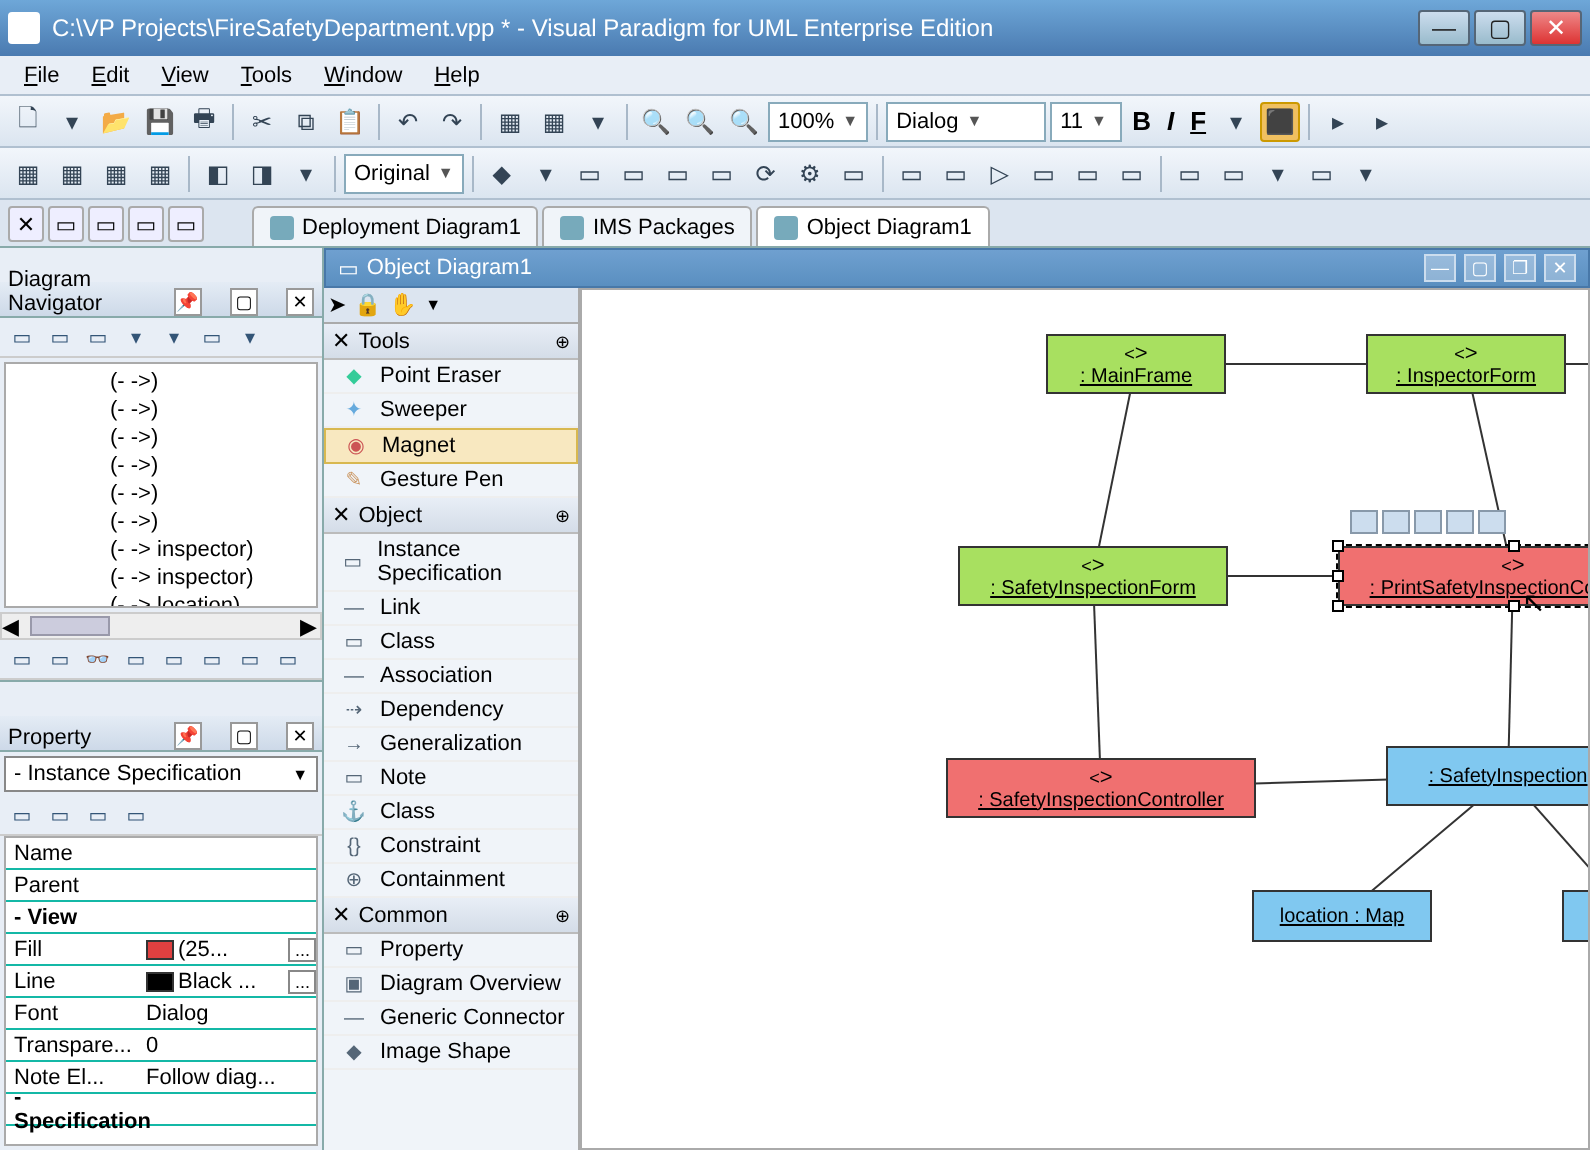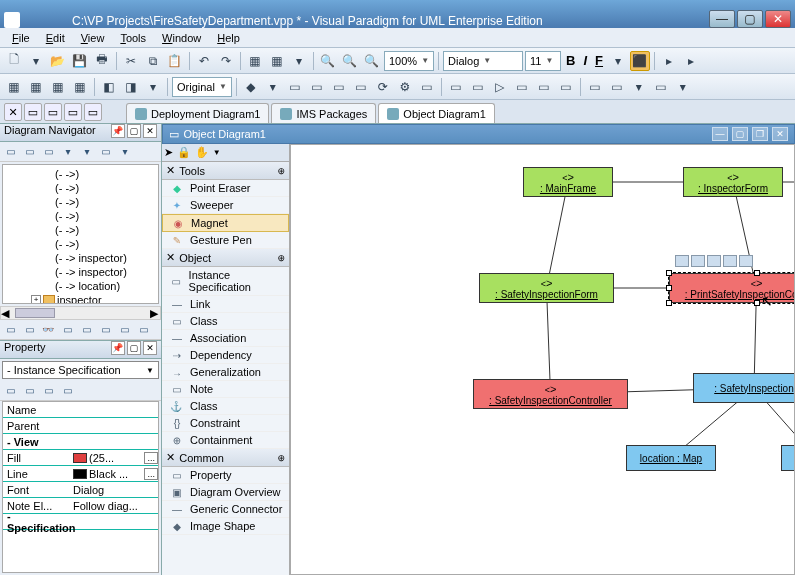--- a/index.html
+++ b/index.html
@@ -1,19 +1,19 @@
 <!DOCTYPE html>
 <html><head>
 <meta charset="utf-8">
 <style>
 * { margin: 0; padding: 0; box-sizing: border-box; font-family: Tahoma, Arial, sans-serif; font-size: 11px; }
 body { background: #dce5f0; width: 795px; height: 575px; overflow: hidden; }
 
 
-.title-bar { height: 28px; background: linear-gradient(#6ea7d8, #4a7ab0); display: flex; align-items: flex-end; padding: 0 4px; color: #fff; gap: 46px; }
+.title-bar { height: 28px; background: linear-gradient(#6ea7d8, #4a7ab0); display: flex; align-items: center; padding: 0 4px; color: #fff; }
 .title-bar .icon { width: 16px; height: 16px; background: #fff; border-radius: 2px; margin-right: 6px; }
 .title-bar .title { flex: 1; font-size: 12px; }
 .win-btns { display: flex; gap: 2px; }
 .win-btn { width: 26px; height: 18px; background: linear-gradient(#cde,#9bc); border: 1px solid #567; border-radius: 2px; display: flex; align-items: center; justify-content: center; font-size: 12px; color: #222; }
 .win-btn.close { background: linear-gradient(#e88,#d33); color: #fff; }
 
 
 .menu-bar { height: 20px; background: #e8eef6; display: flex; align-items: center; padding: 0 6px; gap: 4px; border-bottom: 1px solid #b0c0d0; }
 .menu-item { padding: 2px 6px; cursor: default; }
 .menu-item u { text-decoration: underline; }
@@ -32,21 +32,21 @@
 .doc-tab.active { background: #fff; font-weight: normal; }
 .doc-tab .ticon { width: 12px; height: 12px; background: #7ab; border-radius: 2px; }
 .tab-tool { width: 18px; height: 18px; border: 1px solid #aaa; background: #eef; border-radius: 2px; display: flex; align-items: center; justify-content: center; margin-bottom: 2px; }
 
 
 .main { display: flex; height: calc(100% - 28px - 20px - 26px - 26px - 24px); }
 .left-col { width: 162px; display: flex; flex-direction: column; border-right: 1px solid #8aa; background: #e8eef6; }
 .right-col { flex: 1; display: flex; flex-direction: column; background: #dce5f0; }
 
 
-.panel-hdr { height: 18px; background: linear-gradient(#e4ecf5,#cdd9e8); border-bottom: 1px solid #8aa; display: flex; align-items: flex-start; padding: 0 4px; font-size: 11px; gap: 2px; }
+.panel-hdr { height: 18px; background: linear-gradient(#e4ecf5,#cdd9e8); border-bottom: 1px solid #8aa; display: flex; align-items: flex-end; padding: 0 4px; font-size: 11px; gap: 14px; margin-top: 17px; }
 .panel-hdr .title { flex: 1; }
 .panel-hdr .hbtn { width: 14px; height: 14px; border: 1px solid #999; background: #fff; font-size: 9px; display: flex; align-items: center; justify-content: center; }
 .panel-toolbar { height: 20px; background: #e8eef6; border-bottom: 1px solid #ccc; display: flex; align-items: center; padding: 0 2px; gap: 1px; }
 .panel-toolbar .pb { width: 18px; height: 16px; display: flex; align-items: center; justify-content: center; font-size: 10px; color: #357; }
 
 
 .tree { flex: 1; background: #fff; overflow: auto; border: 1px solid #aaa; margin: 2px; padding: 2px; font-size: 11px; }
 .tree-item { display: flex; align-items: center; gap: 2px; padding: 1px 0; white-space: nowrap; }
 .tree-indent { display: inline-block; }
 .tree-toggle { width: 10px; height: 10px; border: 1px solid #888; background: #fff; font-size: 8px; line-height: 8px; text-align: center; }
@@ -359,20 +359,26 @@
             <div class="v">
               <span class="swatch" style="background:#000000"></span>
               <span>Black ...</span>
               <span style="margin-left:auto;border:1px solid #888;padding:0 2px;font-size:9px">...</span>
             </div>
           </div>
           <div class="prop-row">
             <div class="k">Font</div>
             <div class="v">
               <span>Dialog</span>
+            </div>
+          </div>
+          <div class="prop-row">
+            <div class="k">Transpare...</div>
+            <div class="v">
+              <span>0</span>
             </div>
           </div>
           <div class="prop-row">
             <div class="k">Note El...</div>
             <div class="v">
               <span>Follow diag...</span>
             </div>
           </div>
           <div class="prop-row hdr">
             <div class="k">- Specification</div>

